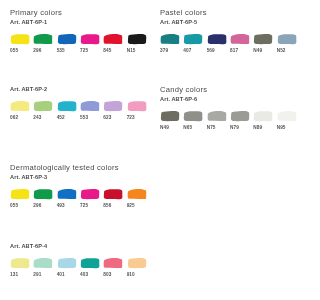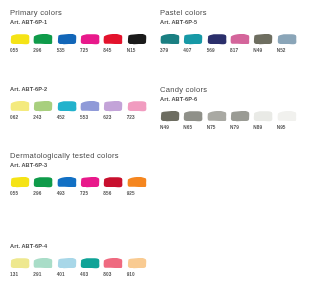--- a/index.html
+++ b/index.html
@@ -187,21 +187,21 @@
           <div class="swatch-cell">
             <div class="swatch">
               <svg viewBox="0 0 20 12" xmlns="http://www.w3.org/2000/svg" preserveAspectRatio="none">
                 <path d="M1.2,3.0 C3.5,1.4 7.0,1.0 10.5,1.2 C13.5,1.4 17.0,0.9 18.9,2.2 C19.7,3.4 19.2,5.2 19.3,7.0 C19.4,8.6 19.8,10.2 18.2,10.9 C15.0,11.5 11.0,10.8 7.2,11.0 C4.6,11.1 1.8,11.3 1.0,9.8 C0.5,8.0 1.0,5.6 1.2,3.0 Z" fill="#f19cc0"></path>
               </svg>
             </div>
             <div class="swatch-code">723</div>
           </div>
         </div>
       </div>
-      <div class="group" style="top: 151px;">
+      <div class="group" style="top: 163px;">
         <div class="group-title">Dermatologically tested colors</div>
         <div class="group-art">Art. ABT-6P-3</div>
         <div class="swatch-row">
           <div class="swatch-cell">
             <div class="swatch">
               <svg viewBox="0 0 20 12" xmlns="http://www.w3.org/2000/svg" preserveAspectRatio="none">
                 <path d="M1.4,2.6 C4.0,1.1 8.2,1.6 11.6,1.1 C14.8,0.7 18.4,1.0 19.1,2.8 C19.5,4.8 19.1,6.8 19.1,8.6 C19.1,10.2 18.6,11.0 16.4,11.0 C12.6,11.0 8.2,11.2 4.6,11.1 C2.2,11.0 0.9,10.6 0.9,8.8 C0.9,6.6 1.1,4.4 1.4,2.6 Z" fill="#f5e316"></path>
               </svg>
             </div>
             <div class="swatch-code">055</div>

